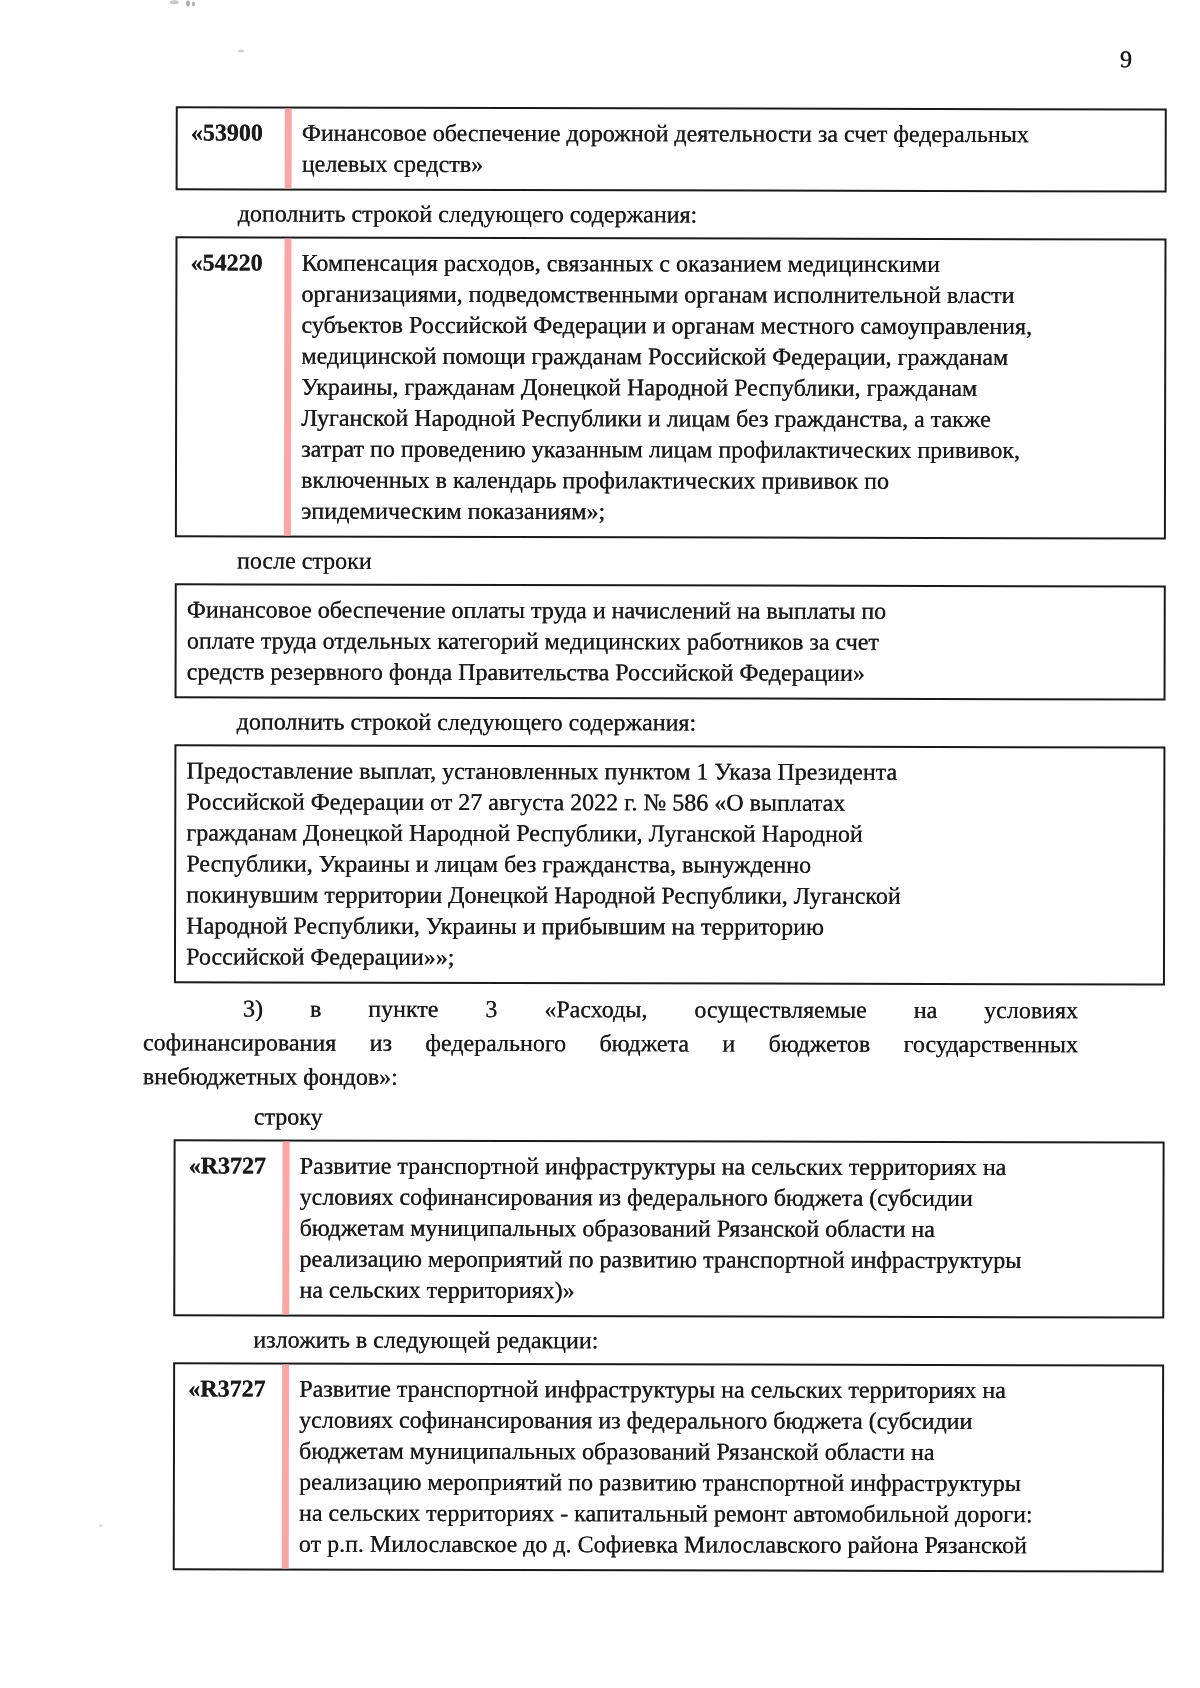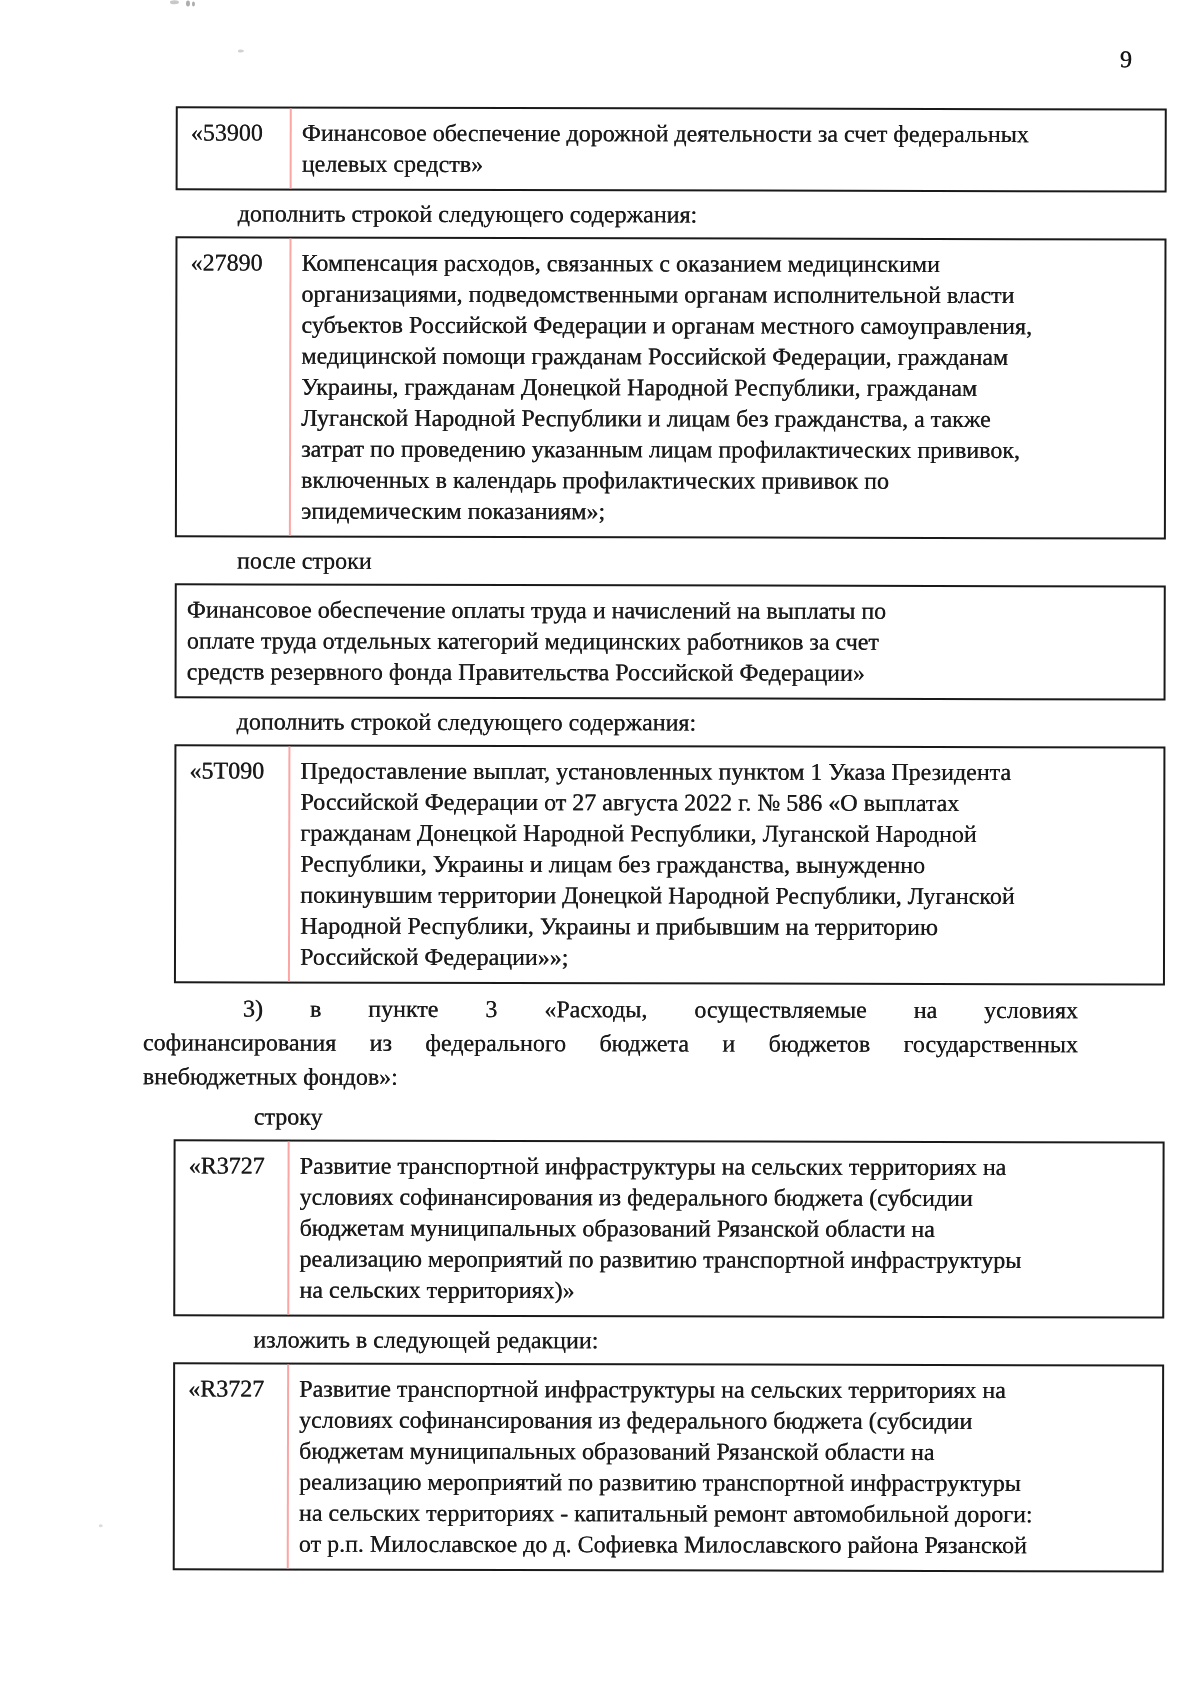--- a/index.html
+++ b/index.html
@@ -48,23 +48,24 @@
     display: flex;
     width: 991px;
     border: 2px solid #1a1a1a;
     background: #fff;
     margin-bottom: 8px;
   }
 
   .tbl .code-cell {
     width: 114px;
     flex: 0 0 114px;
-    border-right: 2px solid #fca5a5;
+    border-right: 7px solid #fca5a5;
     padding: 9px 4px 9px 13px;
     vertical-align: top;
+    font-weight: bold;
   }
 
   .tbl .text-cell {
     flex: 1 1 auto;
     padding: 9px 10px 9px 10px;
     white-space: pre-line;
   }
 
   .intro-line {
     padding-left: 62px;
@@ -121,21 +122,21 @@
 
     <div class="tbl">
       <div class="code-cell">«53900</div>
       <div class="text-cell">Финансовое обеспечение дорожной деятельности за счет федеральных
 целевых средств»</div>
     </div>
 
     <div class="intro-line">дополнить строкой следующего содержания:</div>
 
     <div class="tbl">
-      <div class="code-cell">«27890</div>
+      <div class="code-cell">«54220</div>
       <div class="text-cell">Компенсация расходов, связанных с оказанием медицинскими
 организациями, подведомственными органам исполнительной власти
 субъектов Российской Федерации и органам местного самоуправления,
 медицинской помощи гражданам Российской Федерации, гражданам
 Украины, гражданам Донецкой Народной Республики, гражданам
 Луганской Народной Республики и лицам без гражданства, а также
 затрат по проведению указанным лицам профилактических прививок,
 включенных в календарь профилактических прививок по
 эпидемическим показаниям»;</div>
     </div>
@@ -144,21 +145,20 @@
 
     <div class="tbl">
       <div class="text-cell">Финансовое обеспечение оплаты труда и начислений на выплаты по
 оплате труда отдельных категорий медицинских работников за счет
 средств резервного фонда Правительства Российской Федерации»</div>
     </div>
 
     <div class="intro-line">дополнить строкой следующего содержания:</div>
 
     <div class="tbl">
-      <div class="code-cell">«5Т090</div>
       <div class="text-cell">Предоставление выплат, установленных пунктом 1 Указа Президента
 Российской Федерации от 27 августа 2022 г. № 586 «О выплатах
 гражданам Донецкой Народной Республики, Луганской Народной
 Республики, Украины и лицам без гражданства, вынужденно
 покинувшим территории Донецкой Народной Республики, Луганской
 Народной Республики, Украины и прибывшим на территорию
 Российской Федерации»»;</div>
     </div>
 
     <div class="point-paragraph">

